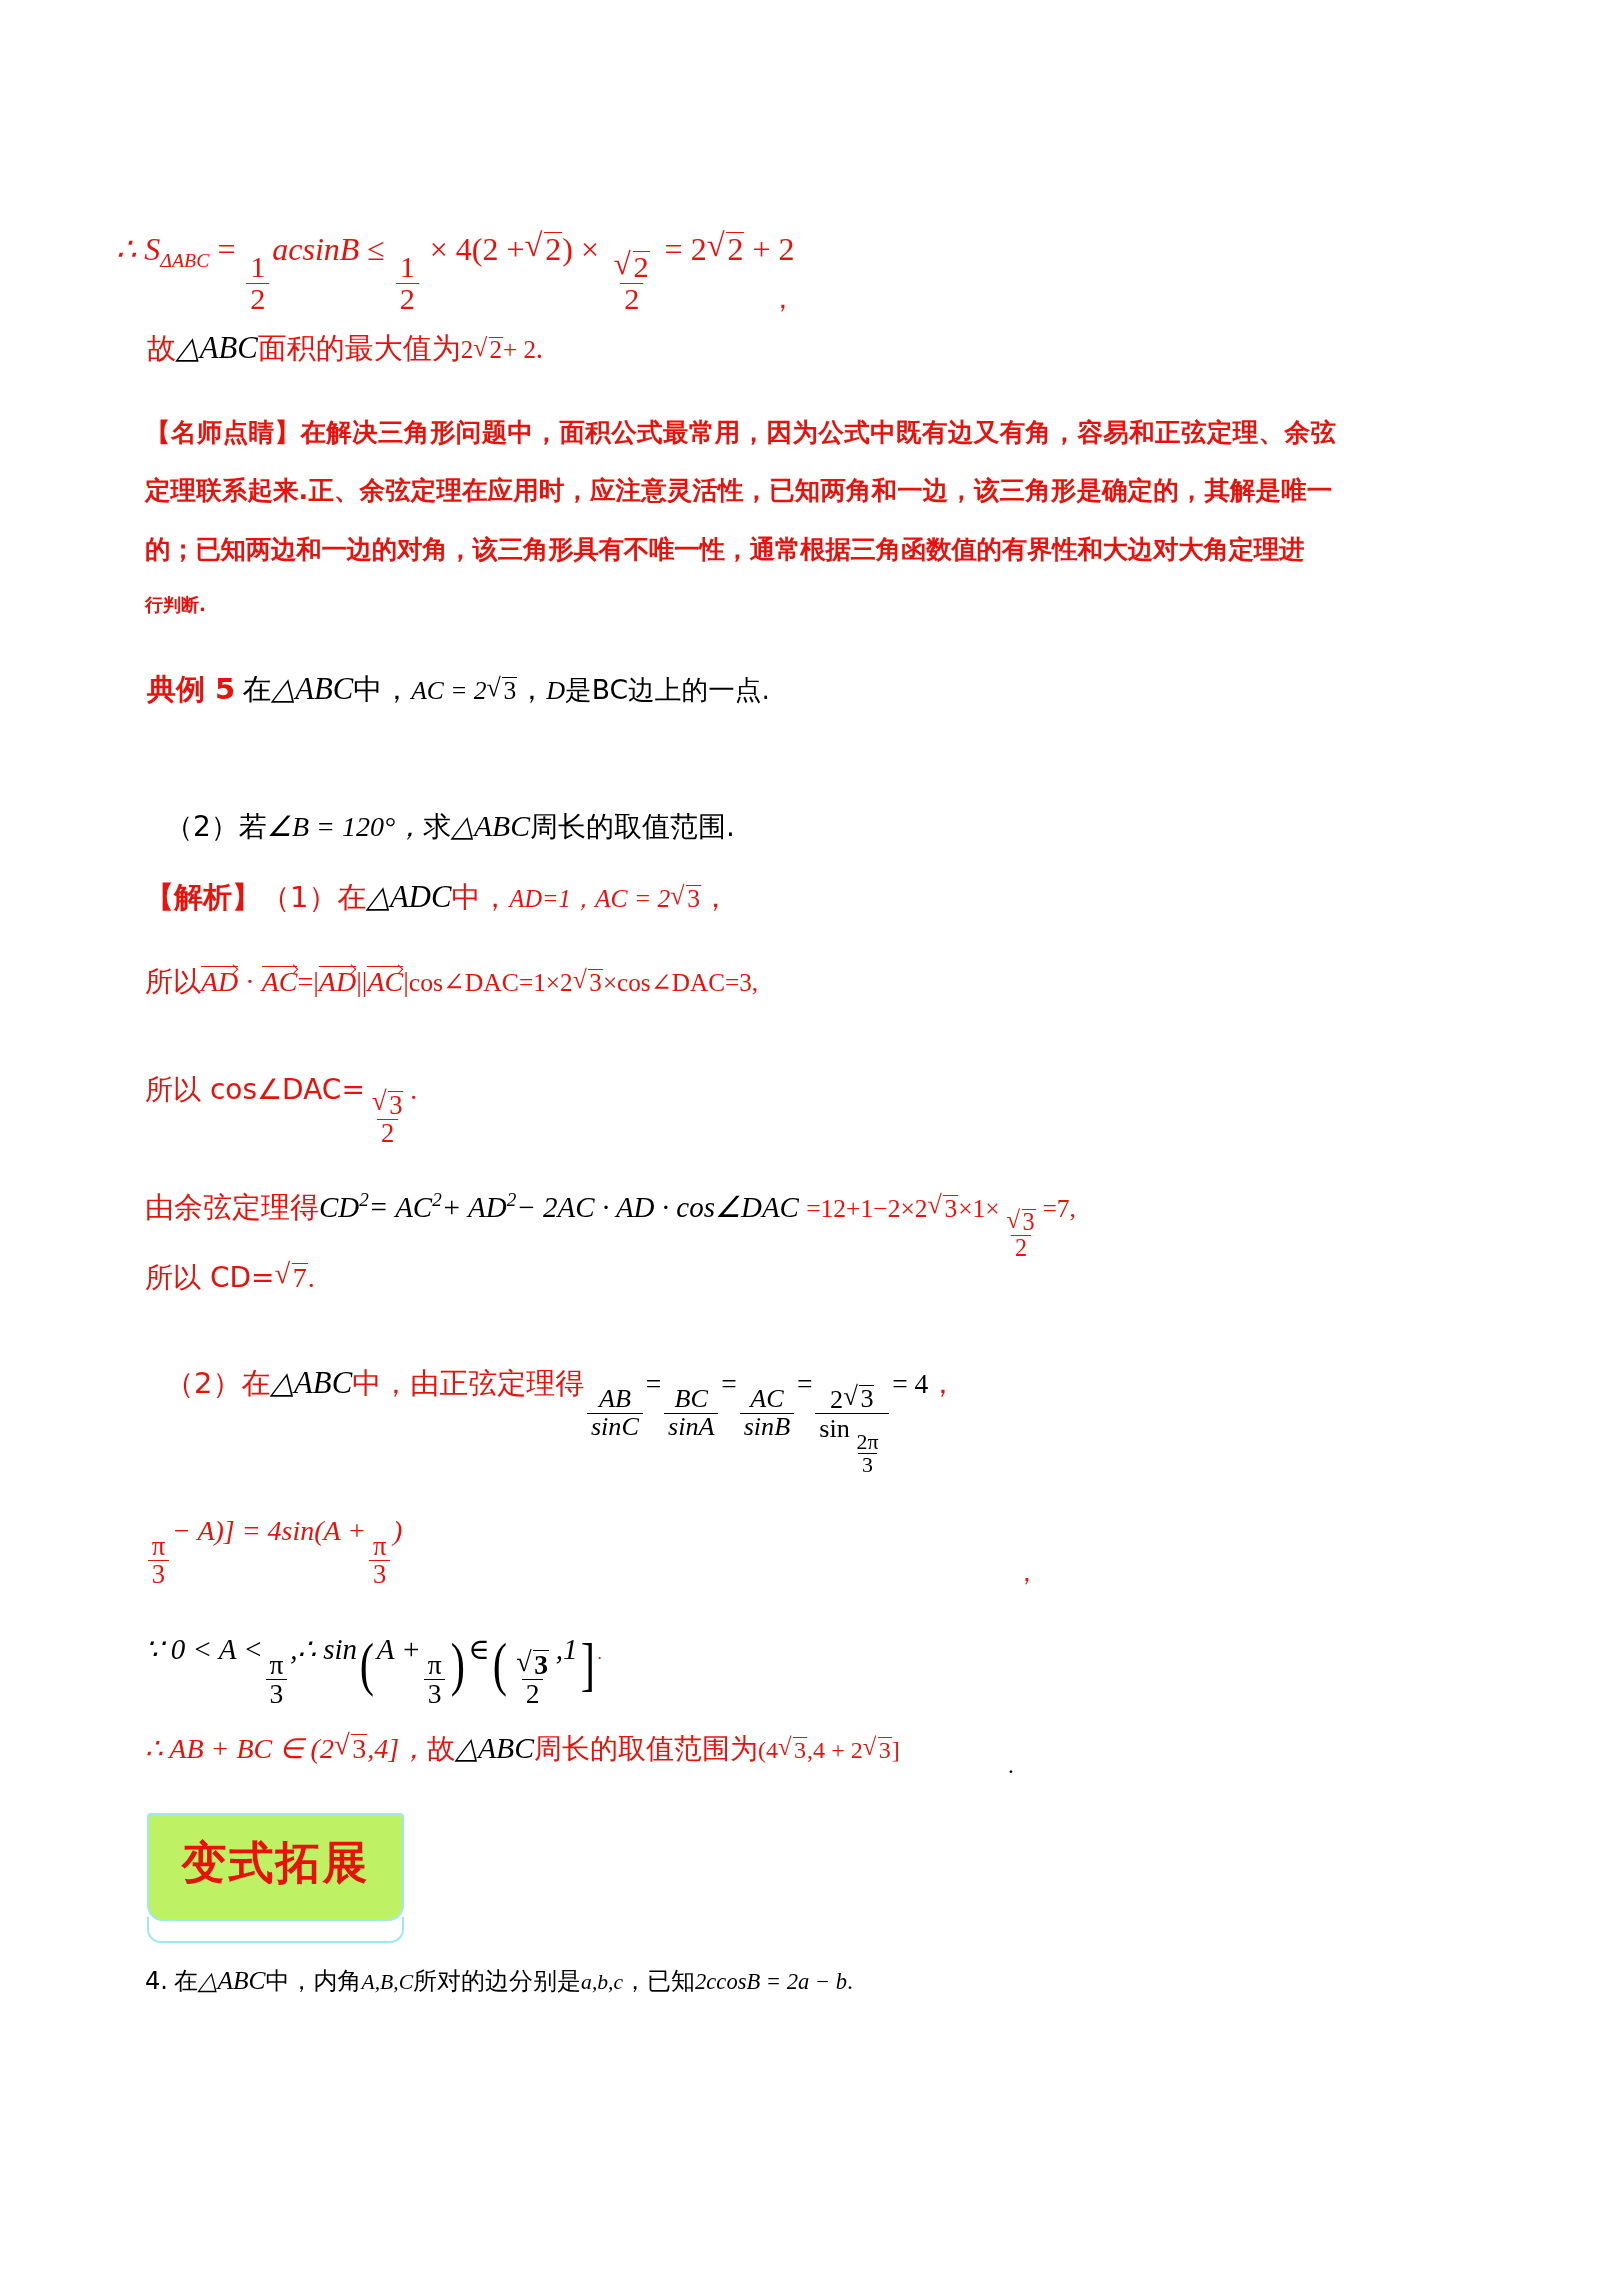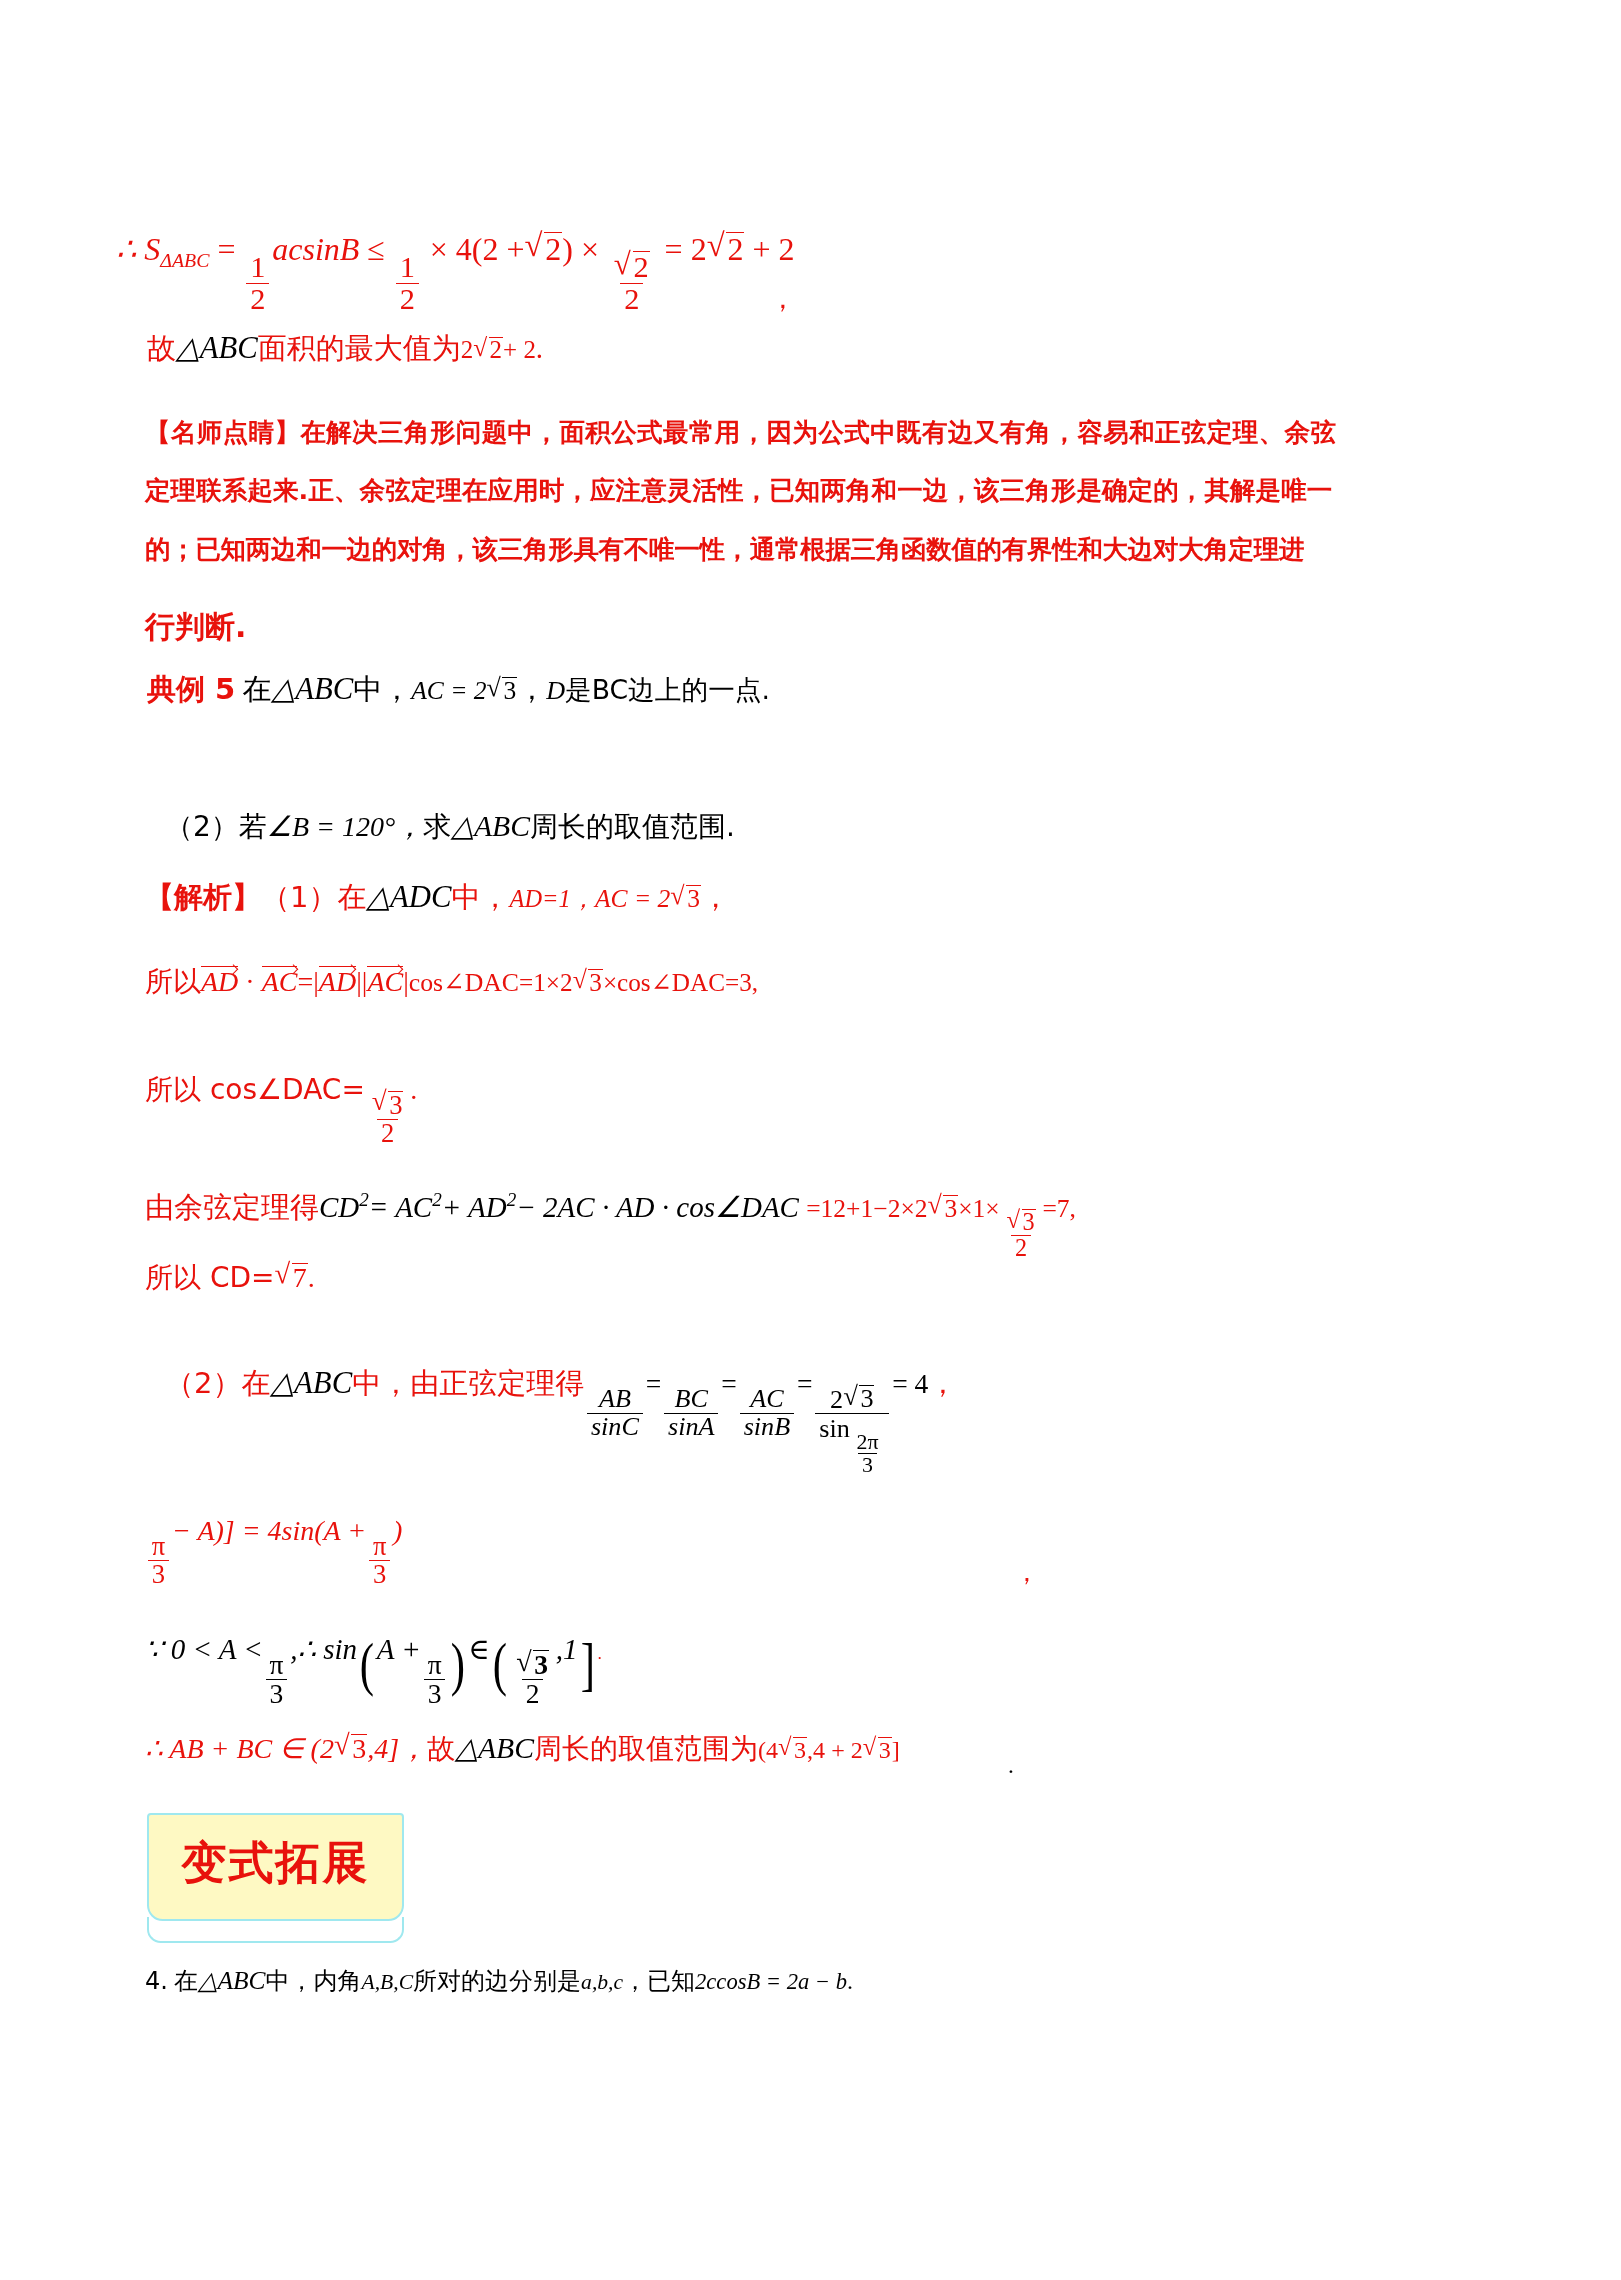--- a/index.html
+++ b/index.html
@@ -92,21 +92,21 @@
     vertical-align: -0.42em;
     transform: scaleX(0.72);
   }
 
   
   .banner {
     position: absolute;
     box-sizing: border-box;
     border: 2px solid #9fe8ef;
     border-radius: 3.9px 3.9px 15.7px 15.7px;
-    background: #fef9c3;
+    background: #bef264;
     text-align: center;
   }
   .banner .btxt {
     position: absolute;
     left: 50%;
     top: 50%;
     transform: translate(-50%,-56%);
     color: #e8120c;
     font-weight: bold;
     font-family: "DejaVu Sans", "Liberation Sans", sans-serif;
@@ -155,21 +155,21 @@
 
   <div class="line" style="left:147px; top:333px; font-size:29px;">
     <span class="red cn">故</span><span class="black mi tri" style="font-size:1.06em;">△ABC</span><span class="red cn">面积的最大值为</span><span class="red" style="font-size:0.86em;"><span>2</span><span class="rad"><span class="rc">2</span></span><span>+ 2</span></span><span class="red">.</span>
   </div>
 
   <div class="line red cn bold" style="left:145px; top:420px; font-size:25.5px; letter-spacing:0.4px;">
     <span>【名师点睛】</span><span>在解决三角形问题中，面积公式最常用，因为公式中既有边又有角，容易和正弦定理、余弦</span>
   </div>
   <div class="line red cn bold" style="left:145px; top:478px; font-size:25.5px; letter-spacing:0.1px;">定理联系起来.正、余弦定理在应用时，应注意灵活性，已知两角和一边，该三角形是确定的，其解是唯一</div>
   <div class="line red cn bold" style="left:145px; top:537px; font-size:25.5px; letter-spacing:-0.3px;">的；已知两边和一边的对角，该三角形具有不唯一性，通常根据三角函数值的有界性和大边对大角定理进</div>
-  <div class="line red cn bold" style="left:145px; top:596px; font-size:30px;margin-top:16px;">行判断.</div>
+  <div class="line red cn bold" style="left:145px; top:596px; font-size:18px;">行判断.</div>
 
   <div class="line" style="left:147px; top:674px; font-size:29px;">
     <span class="red cn bold">典例 5</span>
     <span class="black cn">在</span><span class="black mi" style="font-size:1.06em;">△ABC</span><span class="black cn">中，</span><span class="black mi" style="font-size:0.88em;"><span>AC = 2</span><span class="rad"><span class="rc up">3</span></span></span><span class="black cn">，</span><span class="black mi" style="font-size:0.9em;">D</span><span class="black cn" style="font-size:0.92em;">是BC边上的一点.</span>
   </div>
 
 
   <div class="line black" style="left:165px; top:812px; font-size:28px;">
     <span class="cn">（2）</span><span class="cn">若</span><span class="mi">∠B = 120°，</span><span class="cn">求</span><span class="mi" style="font-size:1.06em;">△ABC</span><span class="cn">周长的取值范围.</span>
   </div>

